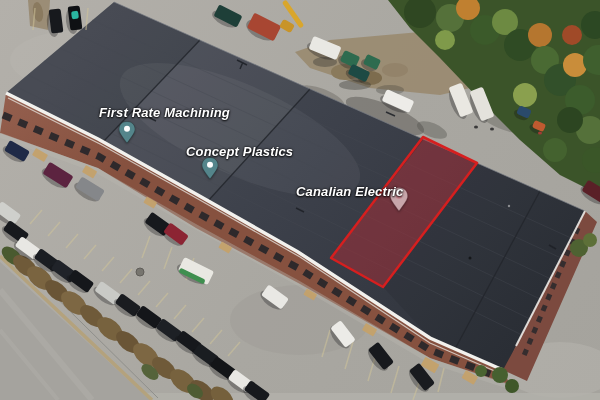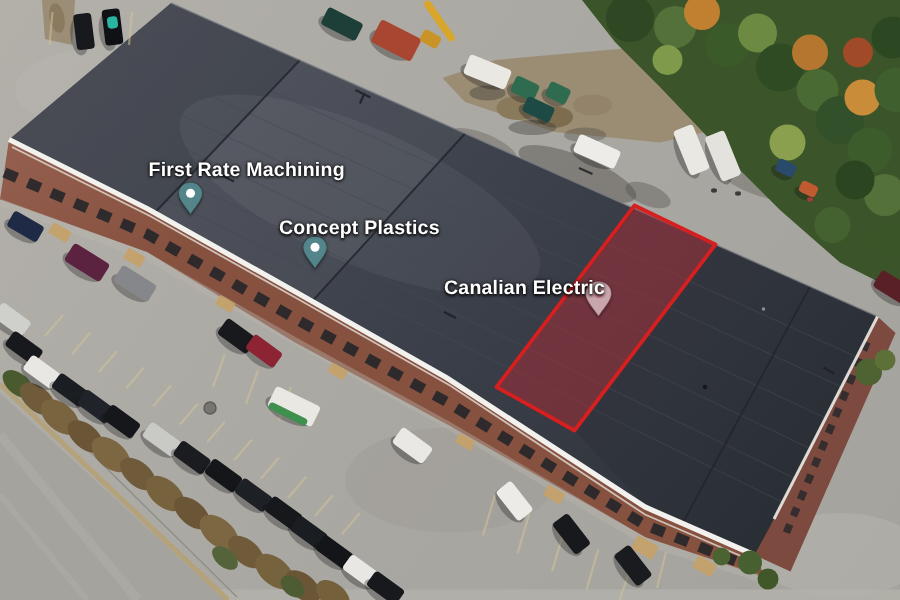--- a/index.html
+++ b/index.html
@@ -6,21 +6,21 @@
   #stage{
     position:relative;width:600px;height:400px;overflow:hidden;
     font-family:"Liberation Sans", sans-serif;
     background:#adaaa4;
   }
   #stage svg.scene{position:absolute;left:0;top:0;}
   .map-label{
     position:absolute;z-index:6;color:#fff;font-size:13px;font-weight:600;
     letter-spacing:.15px;line-height:13.5px;
     text-shadow:0 1px 2px rgba(0,0,0,.85),0 0 2px rgba(0,0,0,.75),0 0 3px rgba(0,0,0,.5);
-    pointer-events:auto;white-space:nowrap;
+    pointer-events:auto;white-space:nowrap;font-style:italic;
   }
   .pin{position:absolute;z-index:5;filter:drop-shadow(0 1px 1px rgba(0,0,0,.4));}
 </style>
 </head>
 <body>
 
 <div id="stage">
 
   <svg class="scene" width="600" height="400" viewBox="0 0 600 400">
     <defs>

